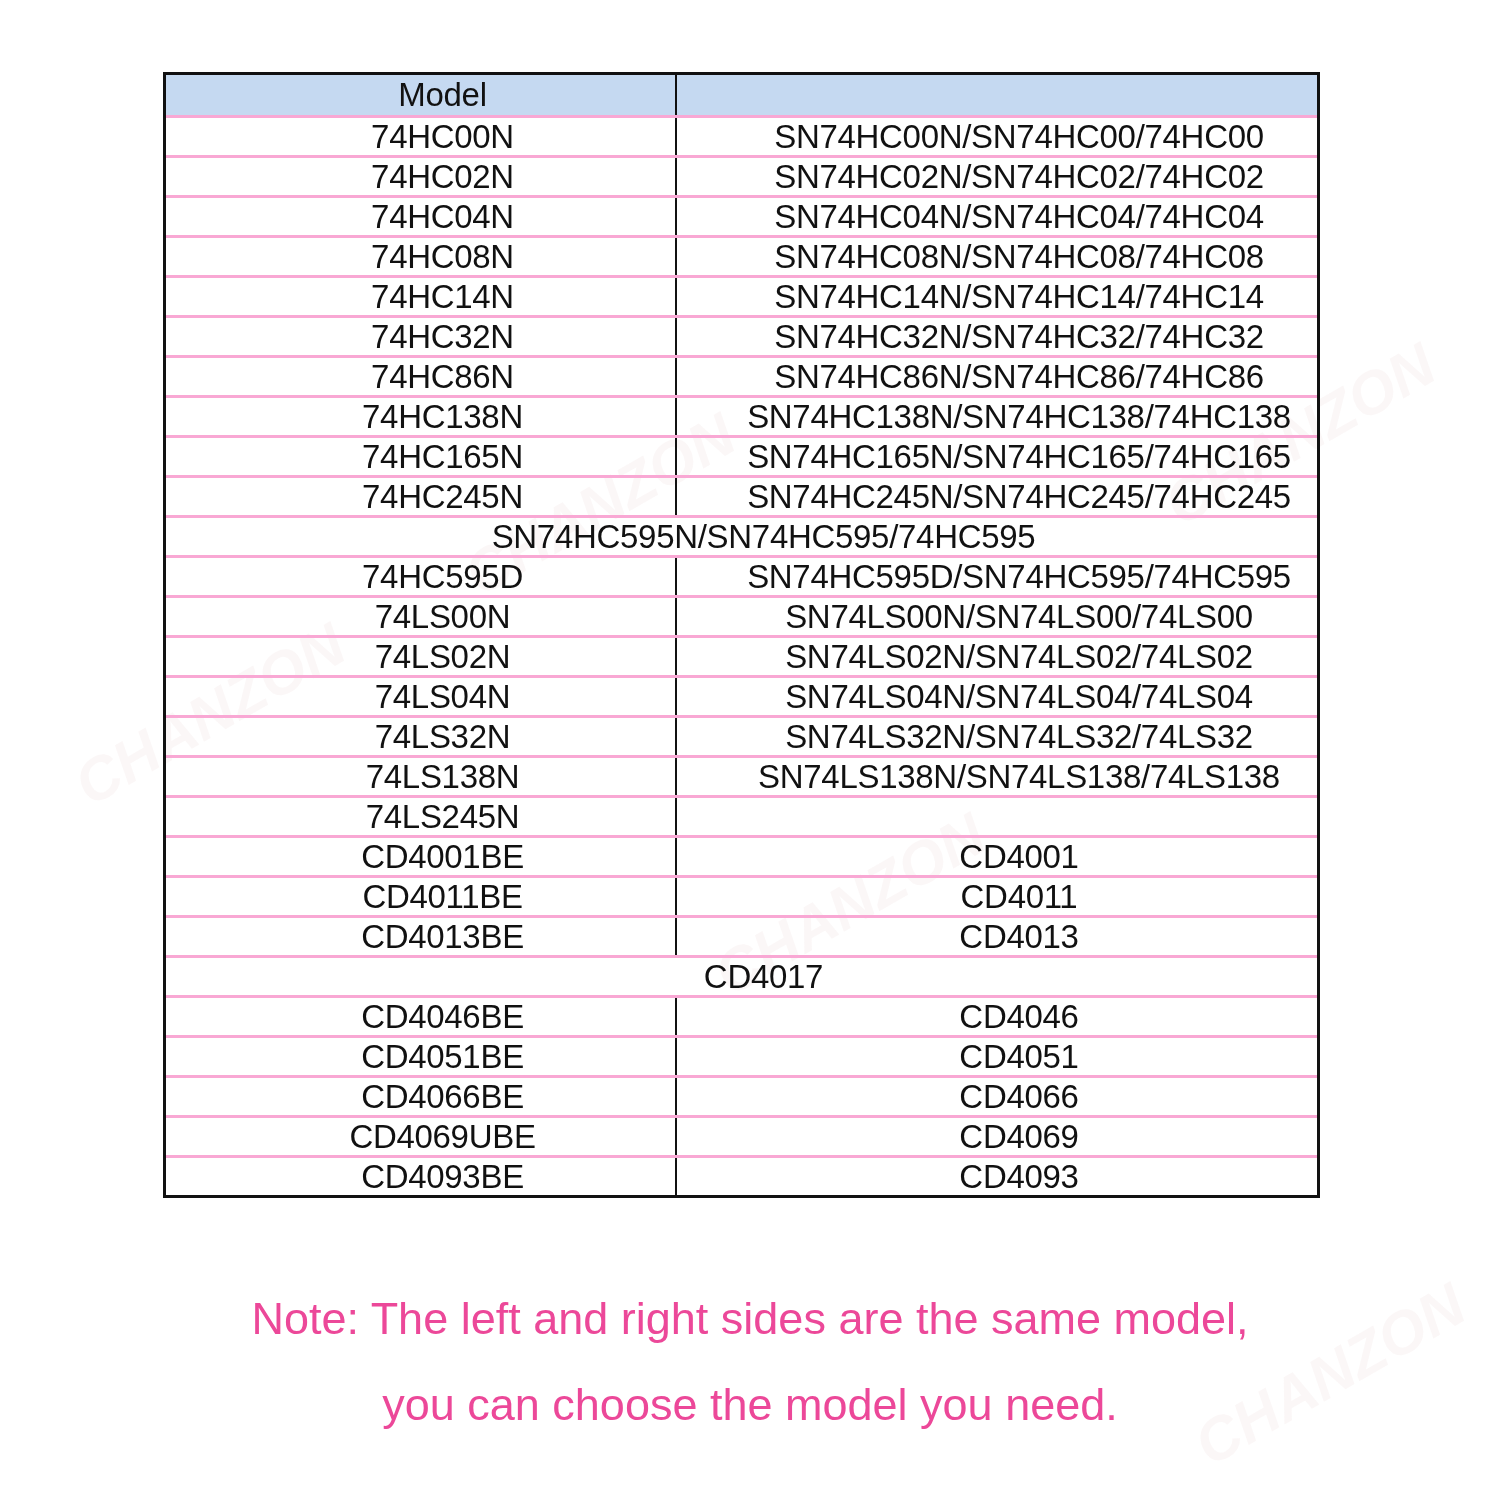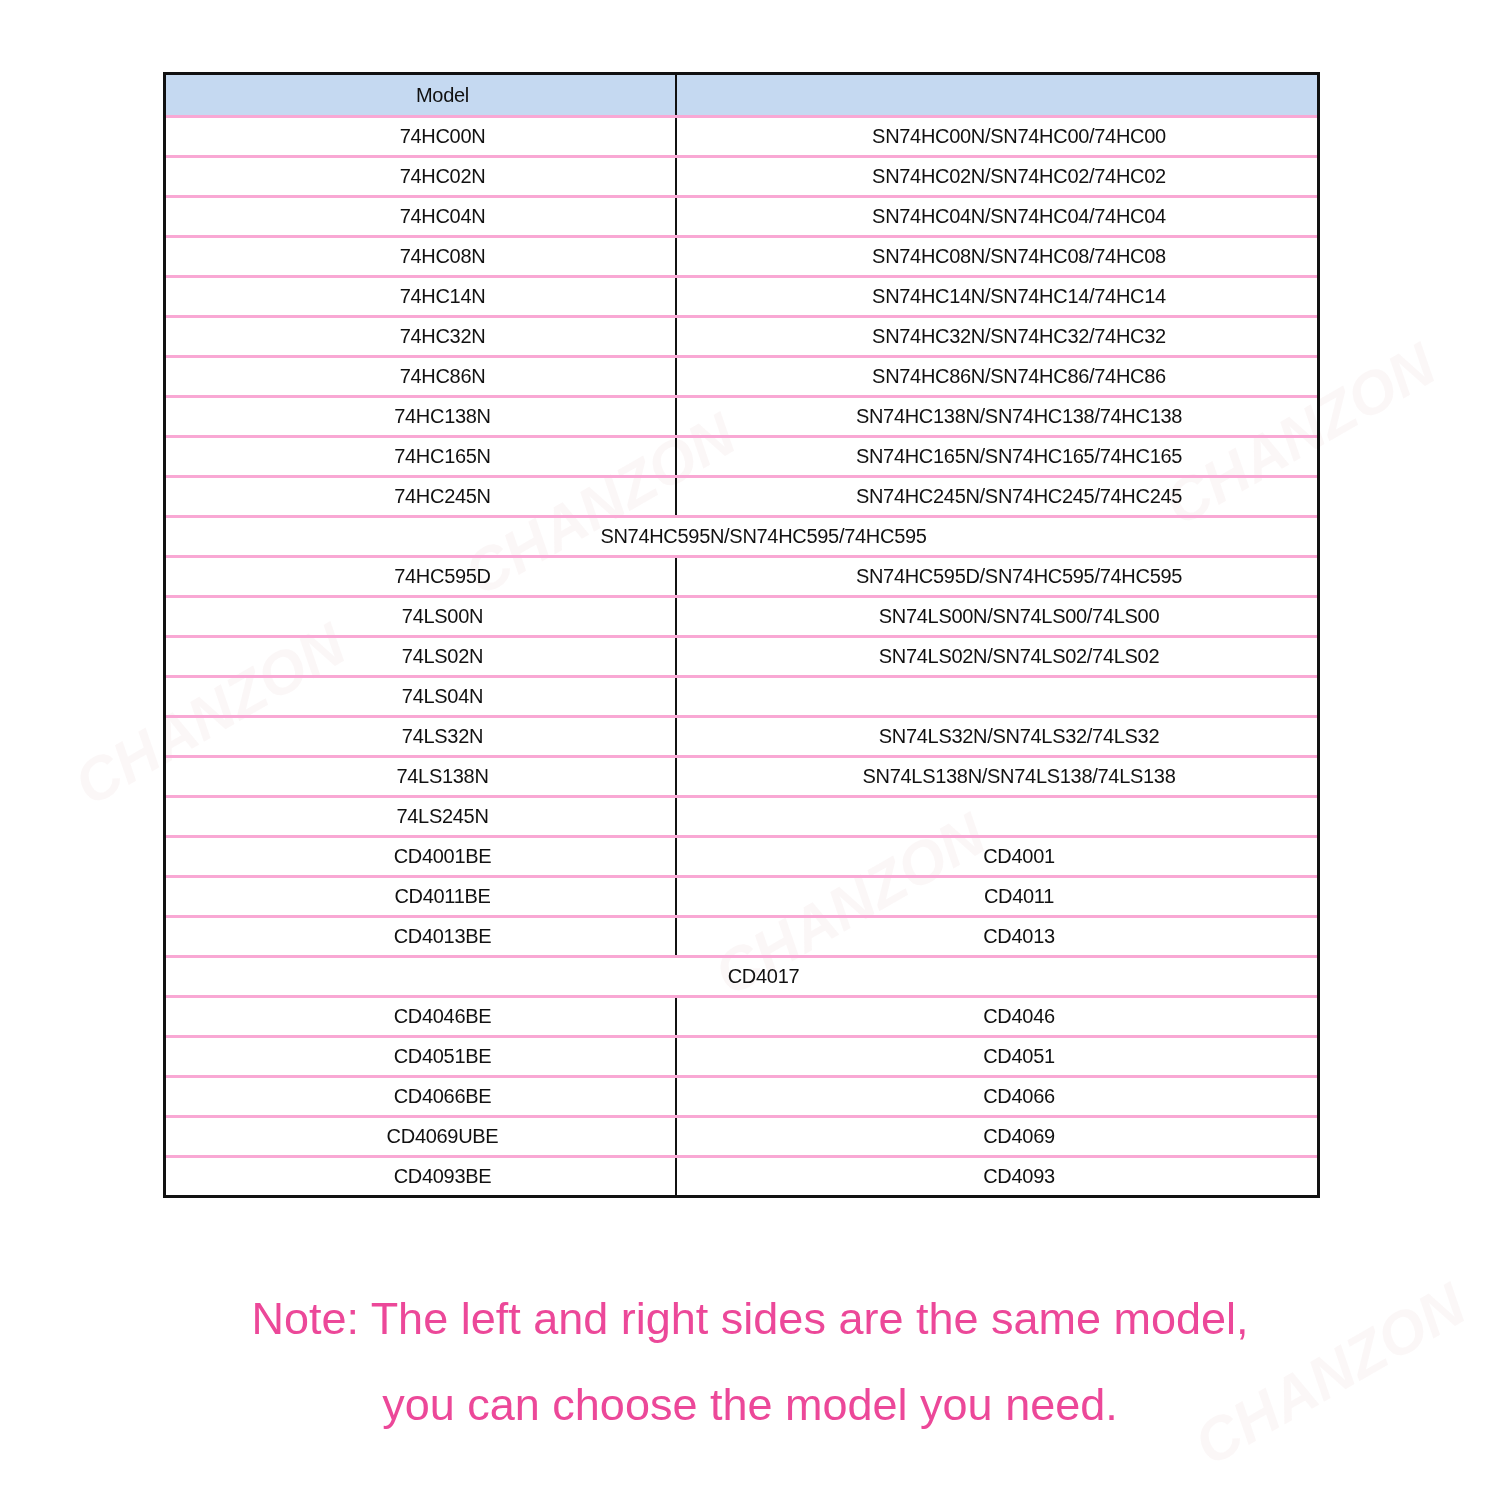--- a/index.html
+++ b/index.html
@@ -1,21 +1,21 @@
 <!DOCTYPE html>
 <html><head>
 <meta charset="utf-8">
 <style>
   html, body { margin:0; padding:0; background:#ffffff; }
   body { width:1500px; height:1500px; position:relative; overflow:hidden; font-family:"Liberation Sans", sans-serif; color:#111; }
   .table { position:absolute; left:163px; top:72px; width:1157px; border:3px solid #111; box-sizing:border-box; }
   .row { display:flex; height:40px; border-top:3px solid #f9a8d4; box-sizing:border-box; }
   .row:first-child { border-top:none; height:40px; }
   .row.header { background:#c5d9f1; }
-  .cell { display:flex; align-items:center; justify-content:center; font-size:20px; box-sizing:border-box; letter-spacing:-0.3px;padding-left:44px; }
+  .cell { display:flex; align-items:center; justify-content:center; font-size:33px; box-sizing:border-box; letter-spacing:-0.3px;padding-left:44px; }
   .c1 { width:511px; border-right:2px solid #111; }
   .c2 { flex:1; }
   .note { position:absolute; left:0; width:1500px; text-align:center; font-size:45px; font-weight:400; color:#ec4899; }
   .note1 { top:1293px; }
   .note2 { top:1362px;margin-top:17px; }
   .wm { position:absolute; font-size:60px; font-weight:bold; font-style:italic; color:rgba(220,180,180,0.10); transform:rotate(-30deg); pointer-events:none; }
 </style>
 </head>
 <body>
 
@@ -80,20 +80,21 @@
     <div class="row">
       <div class="cell c1">74LS00N</div>
       <div class="cell c2">SN74LS00N/SN74LS00/74LS00</div>
     </div>
     <div class="row">
       <div class="cell c1">74LS02N</div>
       <div class="cell c2">SN74LS02N/SN74LS02/74LS02</div>
     </div>
     <div class="row">
       <div class="cell c1">74LS04N</div>
+      <div class="cell c2">SN74LS04N/SN74LS04/74LS04</div>
     </div>
     <div class="row">
       <div class="cell c1">74LS32N</div>
       <div class="cell c2">SN74LS32N/SN74LS32/74LS32</div>
     </div>
     <div class="row">
       <div class="cell c1">74LS138N</div>
       <div class="cell c2">SN74LS138N/SN74LS138/74LS138</div>
     </div>
     <div class="row">

